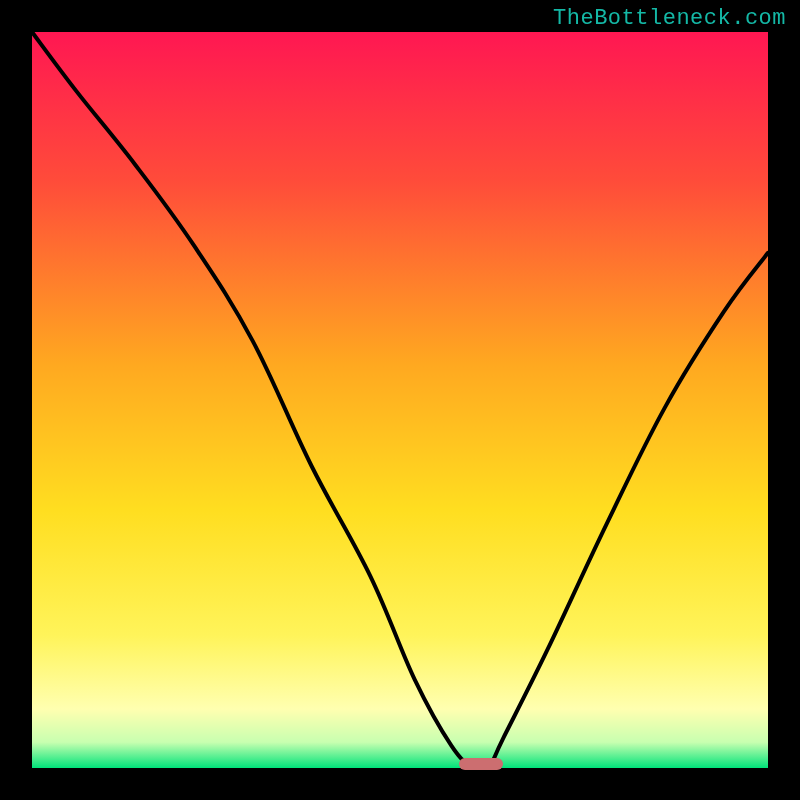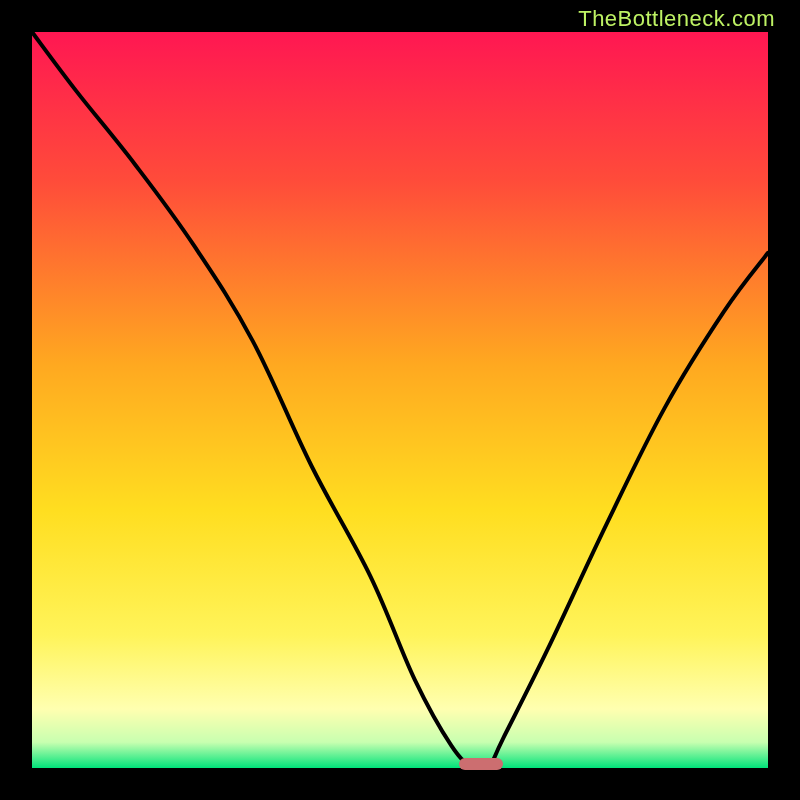--- a/index.html
+++ b/index.html
@@ -12,24 +12,24 @@
   }
   .container {
     position: relative;
     width: 800px;
     height: 800px;
     background: #000;
   }
   .watermark {
     position: absolute;
     top: 6px;
-    right: 25px;
-    font-family: Liberation Sans, sans-serif;
+    right: 14px;
+    font-family: Liberation Mono, monospace;
     font-size: 22px;
-    color: #bef264;
+    color: #14b8a6;
     letter-spacing: 0.5px;
     user-select: none;
   }
   .plot-area {
     position: absolute;
     left: 32px;
     top: 32px;
     width: 736px;
     height: 736px;
   }

